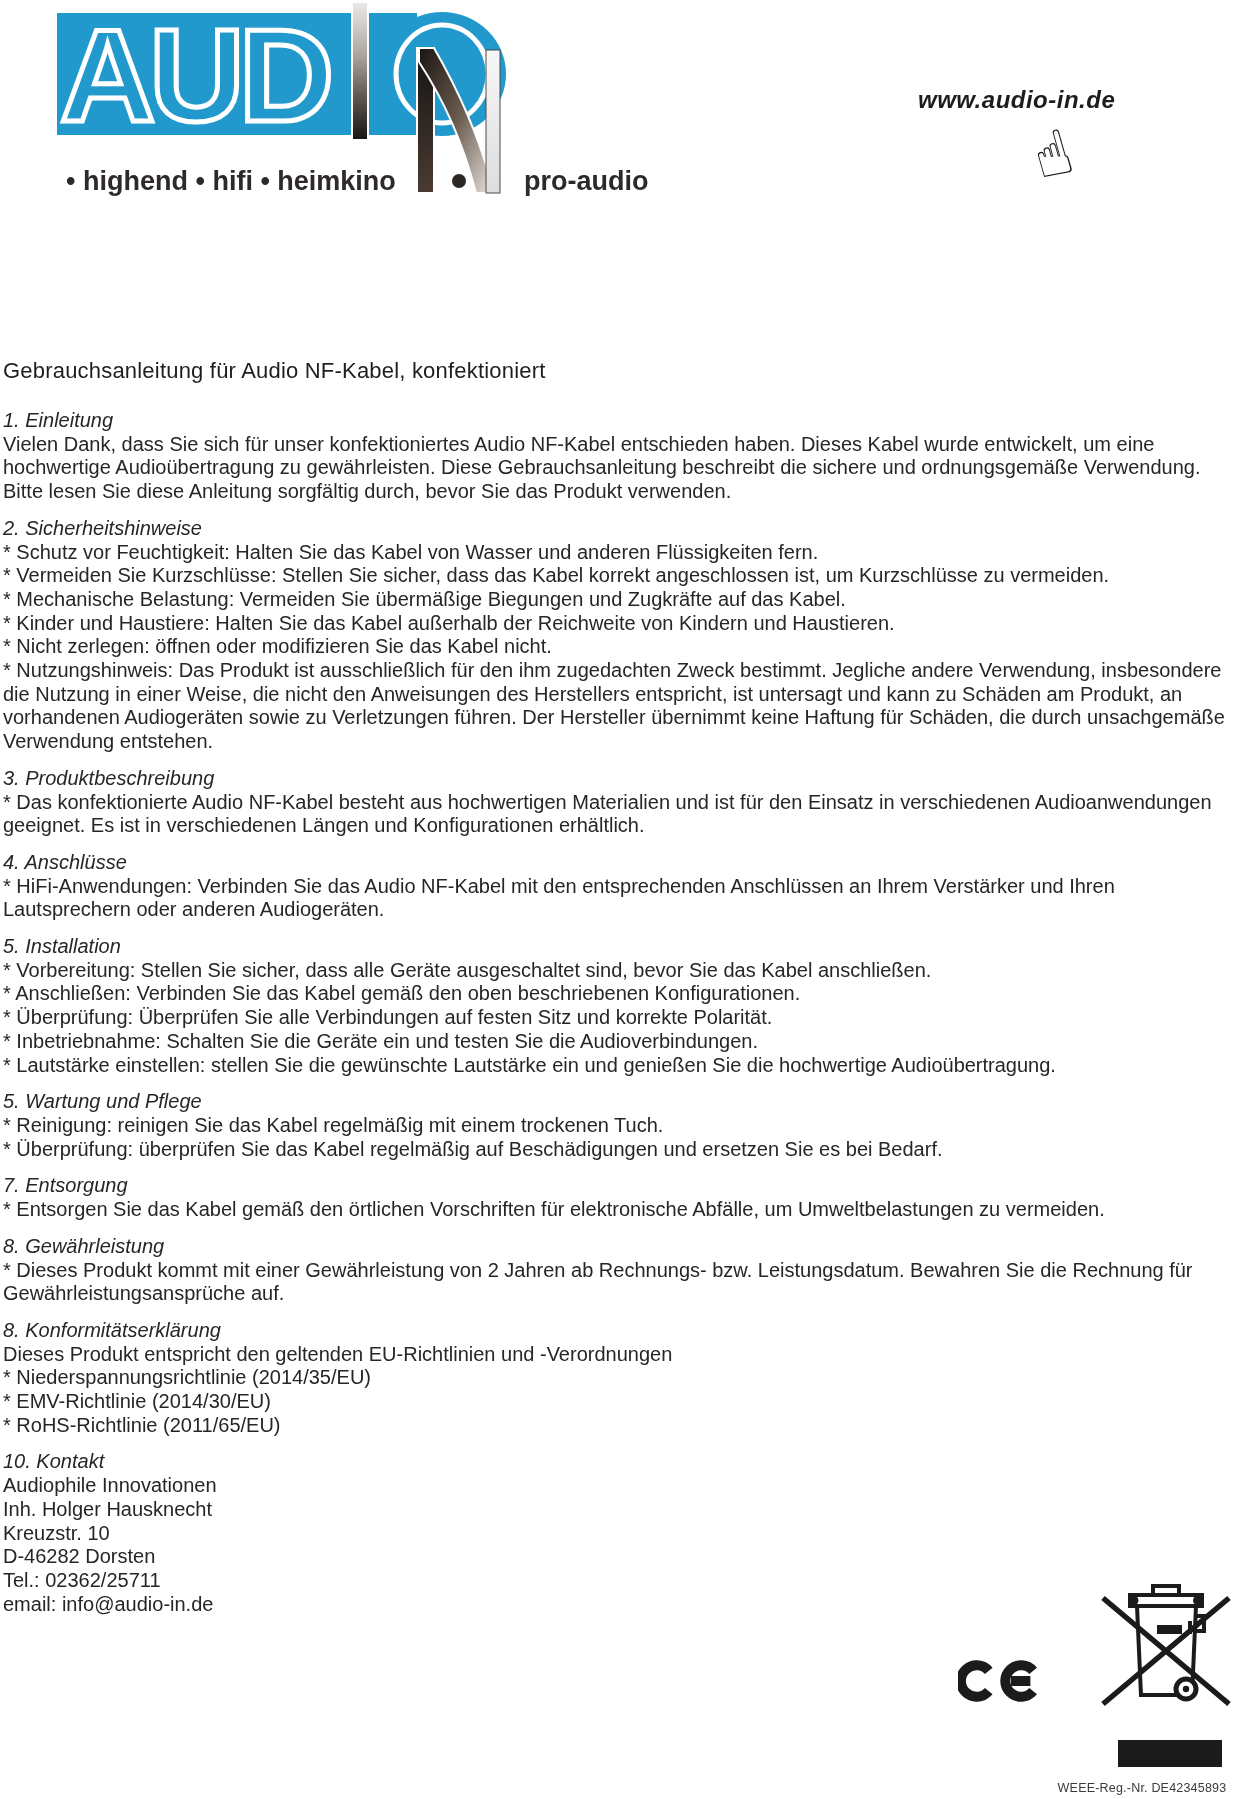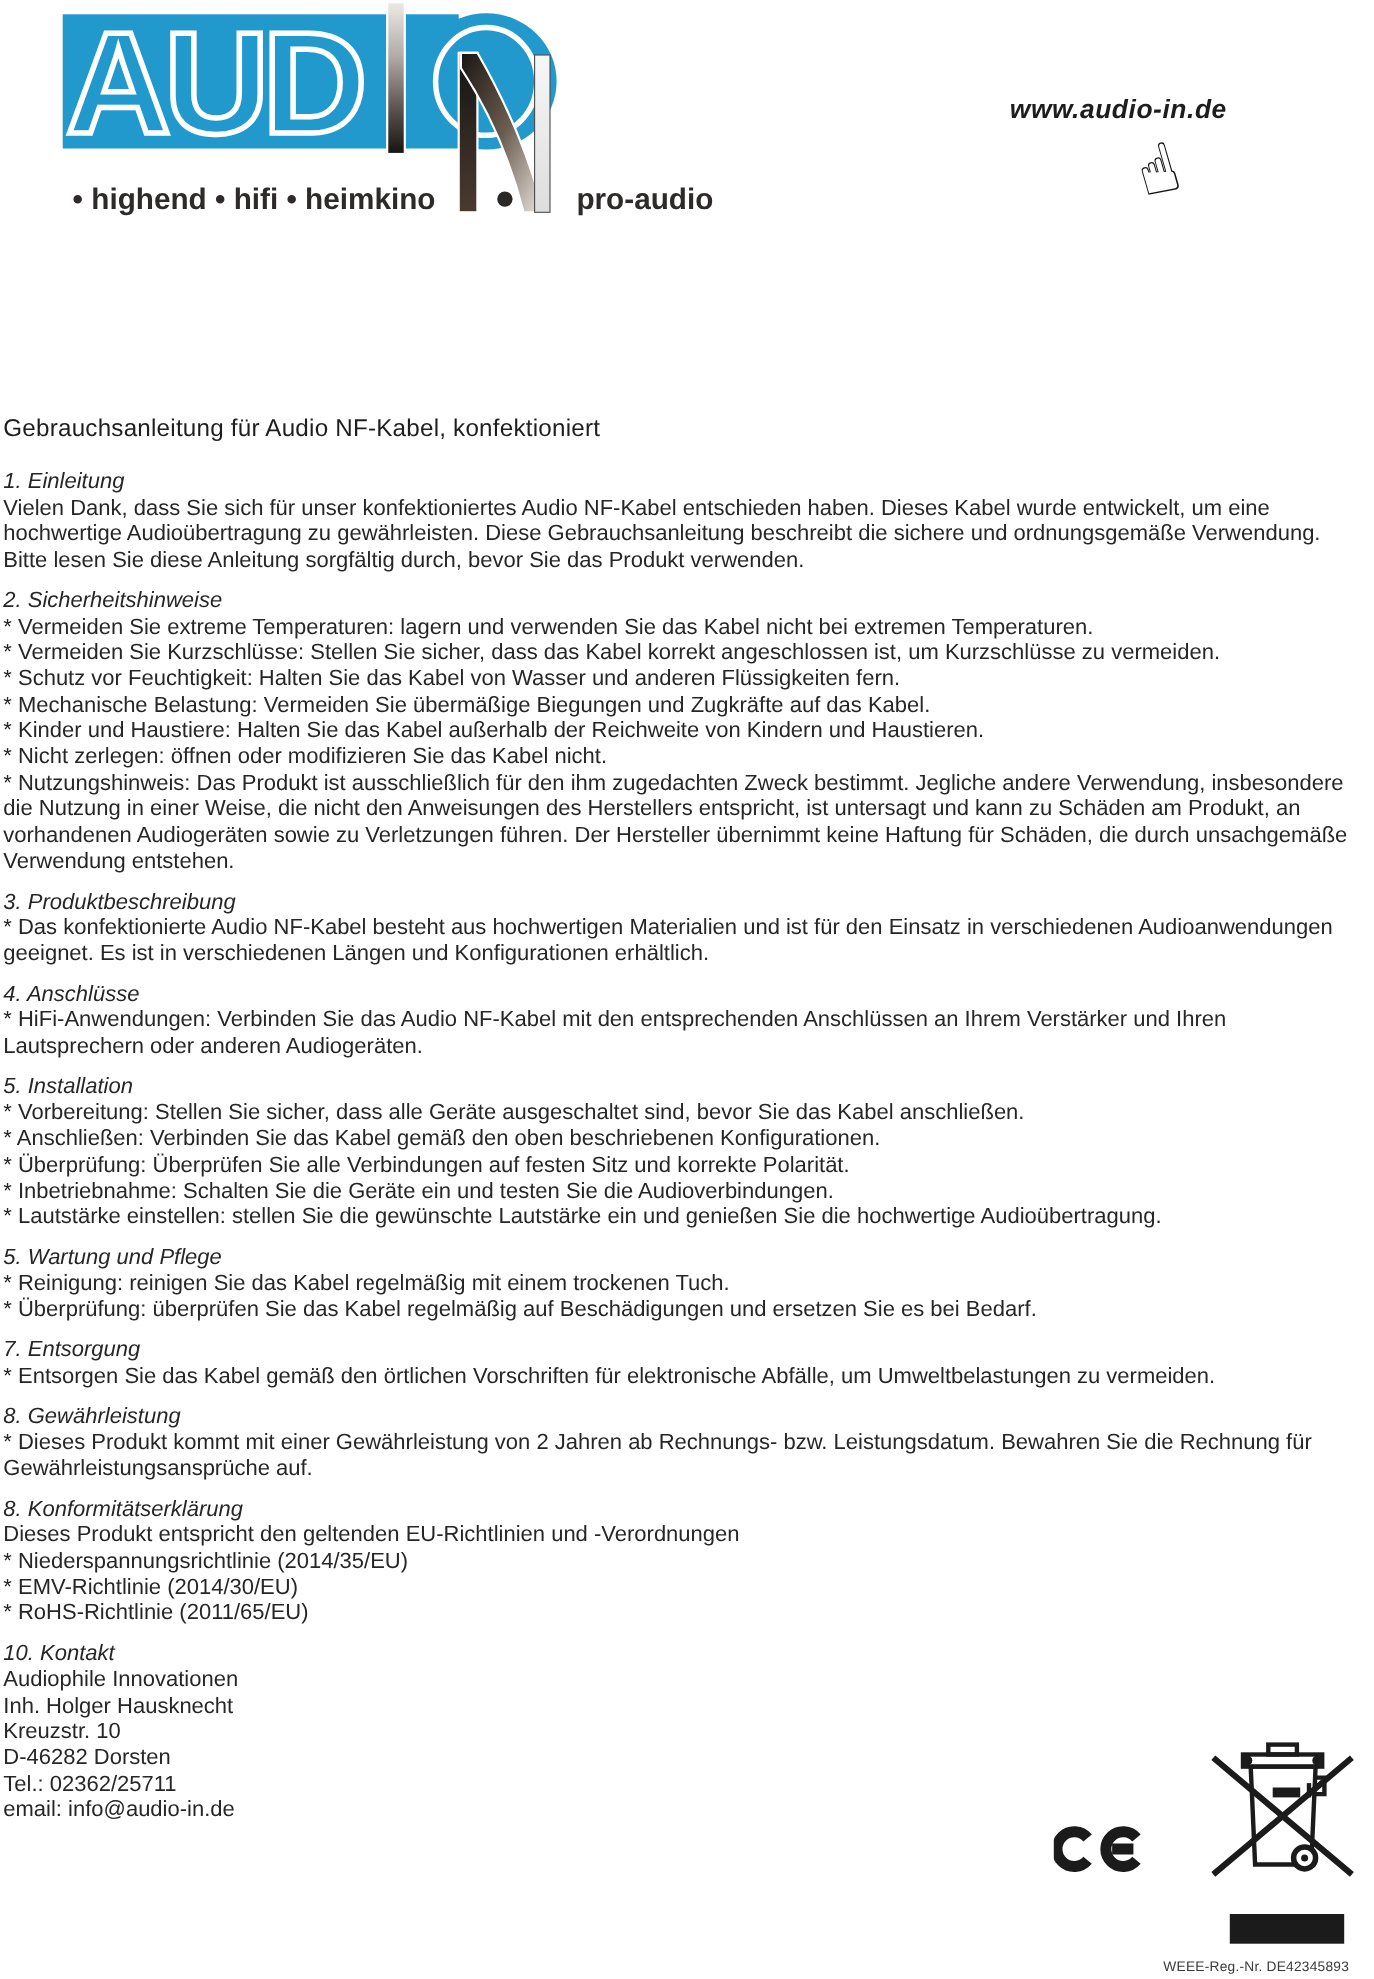--- a/index.html
+++ b/index.html
@@ -12,21 +12,21 @@
   .logo-svg{position:absolute;left:0;top:0;}
   .tagline{position:absolute;top:165px;font-size:27px;font-weight:bold;
     color:#2e2a2a;white-space:pre;line-height:32px;text-align:center;}
   .tagline-left{left:66px;}
   .tagline-right{left:524px;}
   .website{position:absolute;left:918px;top:86px;font-size:24px;font-weight:bold;
     font-style:italic;letter-spacing:.5px;color:#1d1d1d;}
   .hand{position:absolute;left:1034px;top:124px;font-family:"DejaVu Sans",sans-serif;
     font-size:62px;line-height:62px;color:#161616;transform:rotate(-16deg);}
   
-  main{width:1243px;padding:0 3px;font-size:20px;line-height:23.7px;margin-top:18px;}
+  main{width:1243px;padding:0 3px;font-size:20px;line-height:23.7px;}
   h1{margin:0 0 22px 0;font-size:22px;font-weight:400;line-height:32px;
      color:#1e1e1e;letter-spacing:.2px;}
   .section{margin-top:13px;}
   .section:first-child{margin-top:0;}
   .sec-heading{font-style:italic;}
   p.sec-par{margin:0;hyphens:none;}
   
   .ce-svg{position:absolute;left:958px;top:1650px;}
   .weee-svg{position:absolute;left:1100px;top:1578px;}
   .weee-bar{position:absolute;left:1118px;top:1740px;width:104px;height:27px;background:#1b1b1b;}
@@ -89,23 +89,22 @@
 
   <main>
     <h1>Gebrauchsanleitung für Audio NF-Kabel, konfektioniert</h1>
     <div id="sections">
         <div class="section">
           <div class="sec-heading">1. Einleitung</div>
           <p class="sec-par">Vielen Dank, dass Sie sich für unser konfektioniertes Audio NF-Kabel entschieden haben. Dieses Kabel wurde entwickelt, um eine hochwertige Audioübertragung zu gewährleisten. Diese Gebrauchsanleitung beschreibt die sichere und ordnungsgemäße Verwendung. Bitte lesen Sie diese Anleitung sorgfältig durch, bevor Sie das Produkt verwenden.</p>
         </div>
         <div class="section">
           <div class="sec-heading">2. Sicherheitshinweise</div>
-          <p class="sec-par">* Vermeiden Sie extreme Temperaturen: lagern und verwenden Sie das Kabel nicht bei extremen Temperaturen.</p>
+          <p class="sec-par">* Schutz vor Feuchtigkeit: Halten Sie das Kabel von Wasser und anderen Flüssigkeiten fern.</p>
           <p class="sec-par">* Vermeiden Sie Kurzschlüsse: Stellen Sie sicher, dass das Kabel korrekt angeschlossen ist, um Kurzschlüsse zu vermeiden.</p>
-          <p class="sec-par">* Schutz vor Feuchtigkeit: Halten Sie das Kabel von Wasser und anderen Flüssigkeiten fern.</p>
           <p class="sec-par">* Mechanische Belastung: Vermeiden Sie übermäßige Biegungen und Zugkräfte auf das Kabel.</p>
           <p class="sec-par">* Kinder und Haustiere: Halten Sie das Kabel  außerhalb der Reichweite von Kindern und Haustieren.</p>
           <p class="sec-par">* Nicht zerlegen: öffnen oder modifizieren Sie das Kabel nicht.</p>
           <p class="sec-par">* Nutzungshinweis: Das Produkt ist ausschließlich für den ihm zugedachten Zweck bestimmt. Jegliche andere Verwendung, insbesondere die Nutzung in einer Weise, die nicht den Anweisungen des Herstellers entspricht, ist untersagt und kann zu Schäden am Produkt, an vorhandenen Audiogeräten sowie zu Verletzungen führen. Der Hersteller übernimmt keine Haftung für Schäden, die durch unsachgemäße Verwendung entstehen.</p>
         </div>
         <div class="section">
           <div class="sec-heading">3. Produktbeschreibung</div>
           <p class="sec-par">* Das konfektionierte Audio NF-Kabel besteht aus hochwertigen Materialien und ist für den Einsatz in verschiedenen Audioanwendungen geeignet. Es ist in verschiedenen Längen und Konfigurationen erhältlich.</p>
         </div>
         <div class="section">

